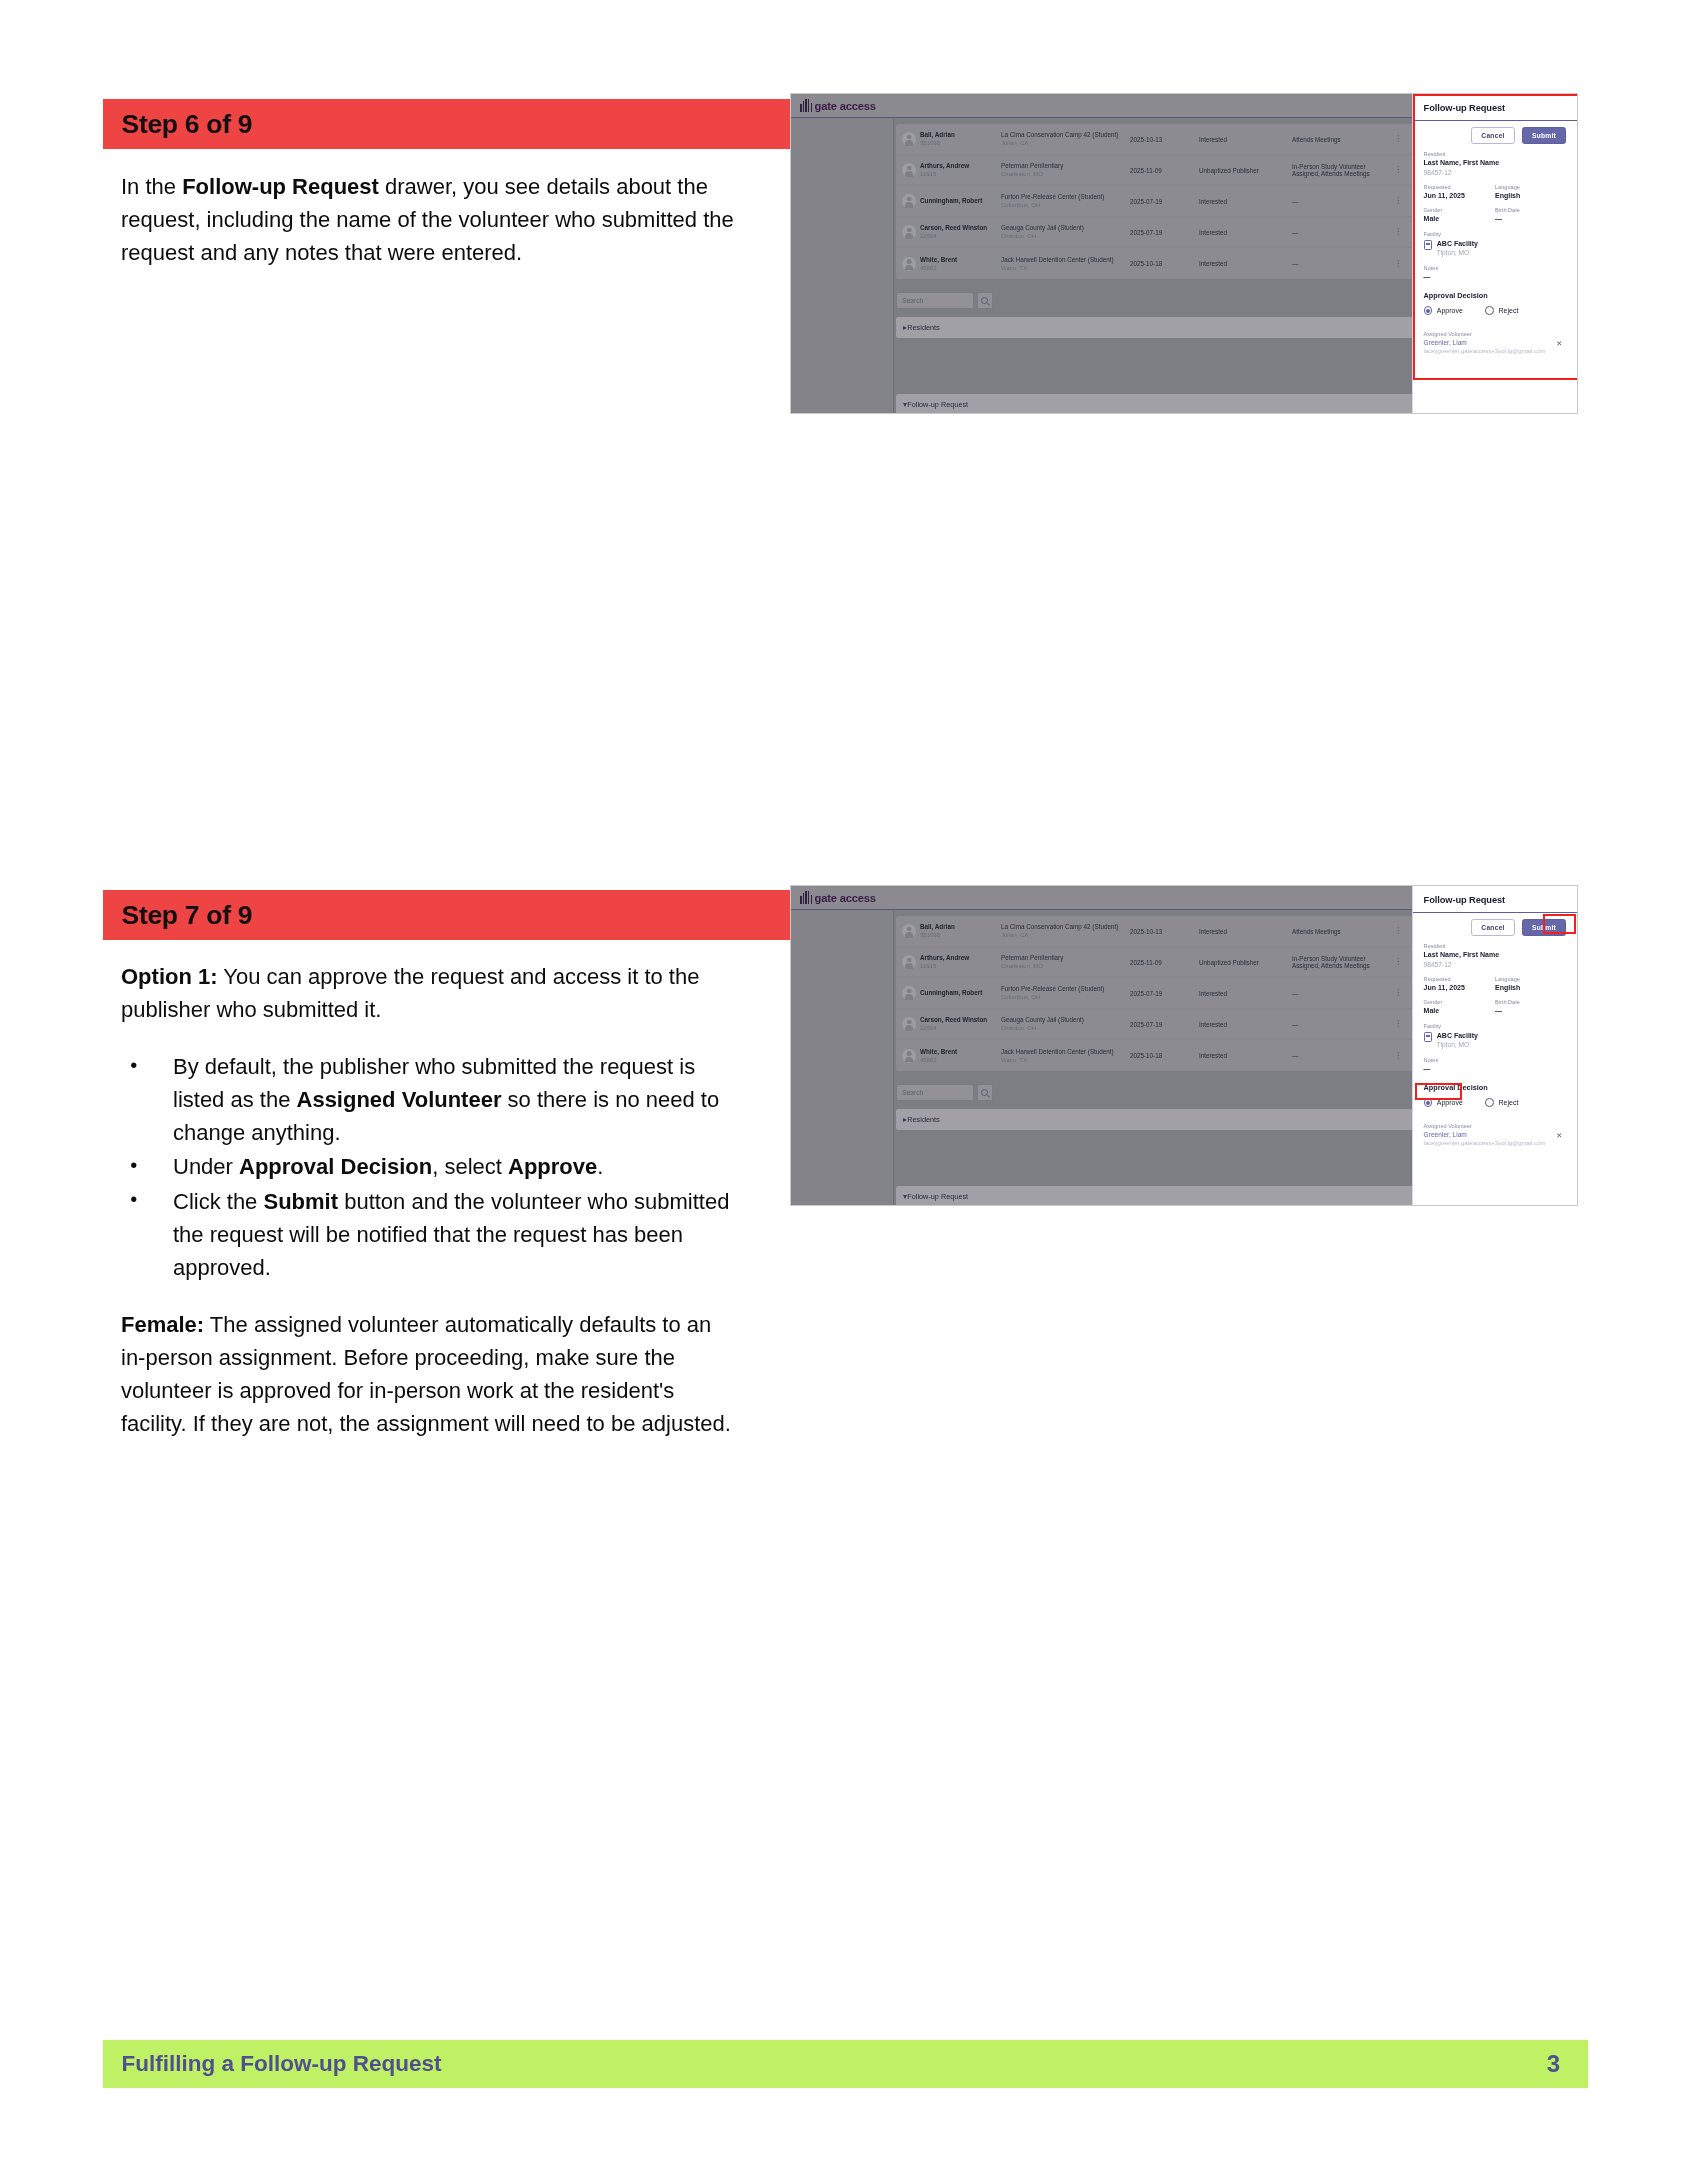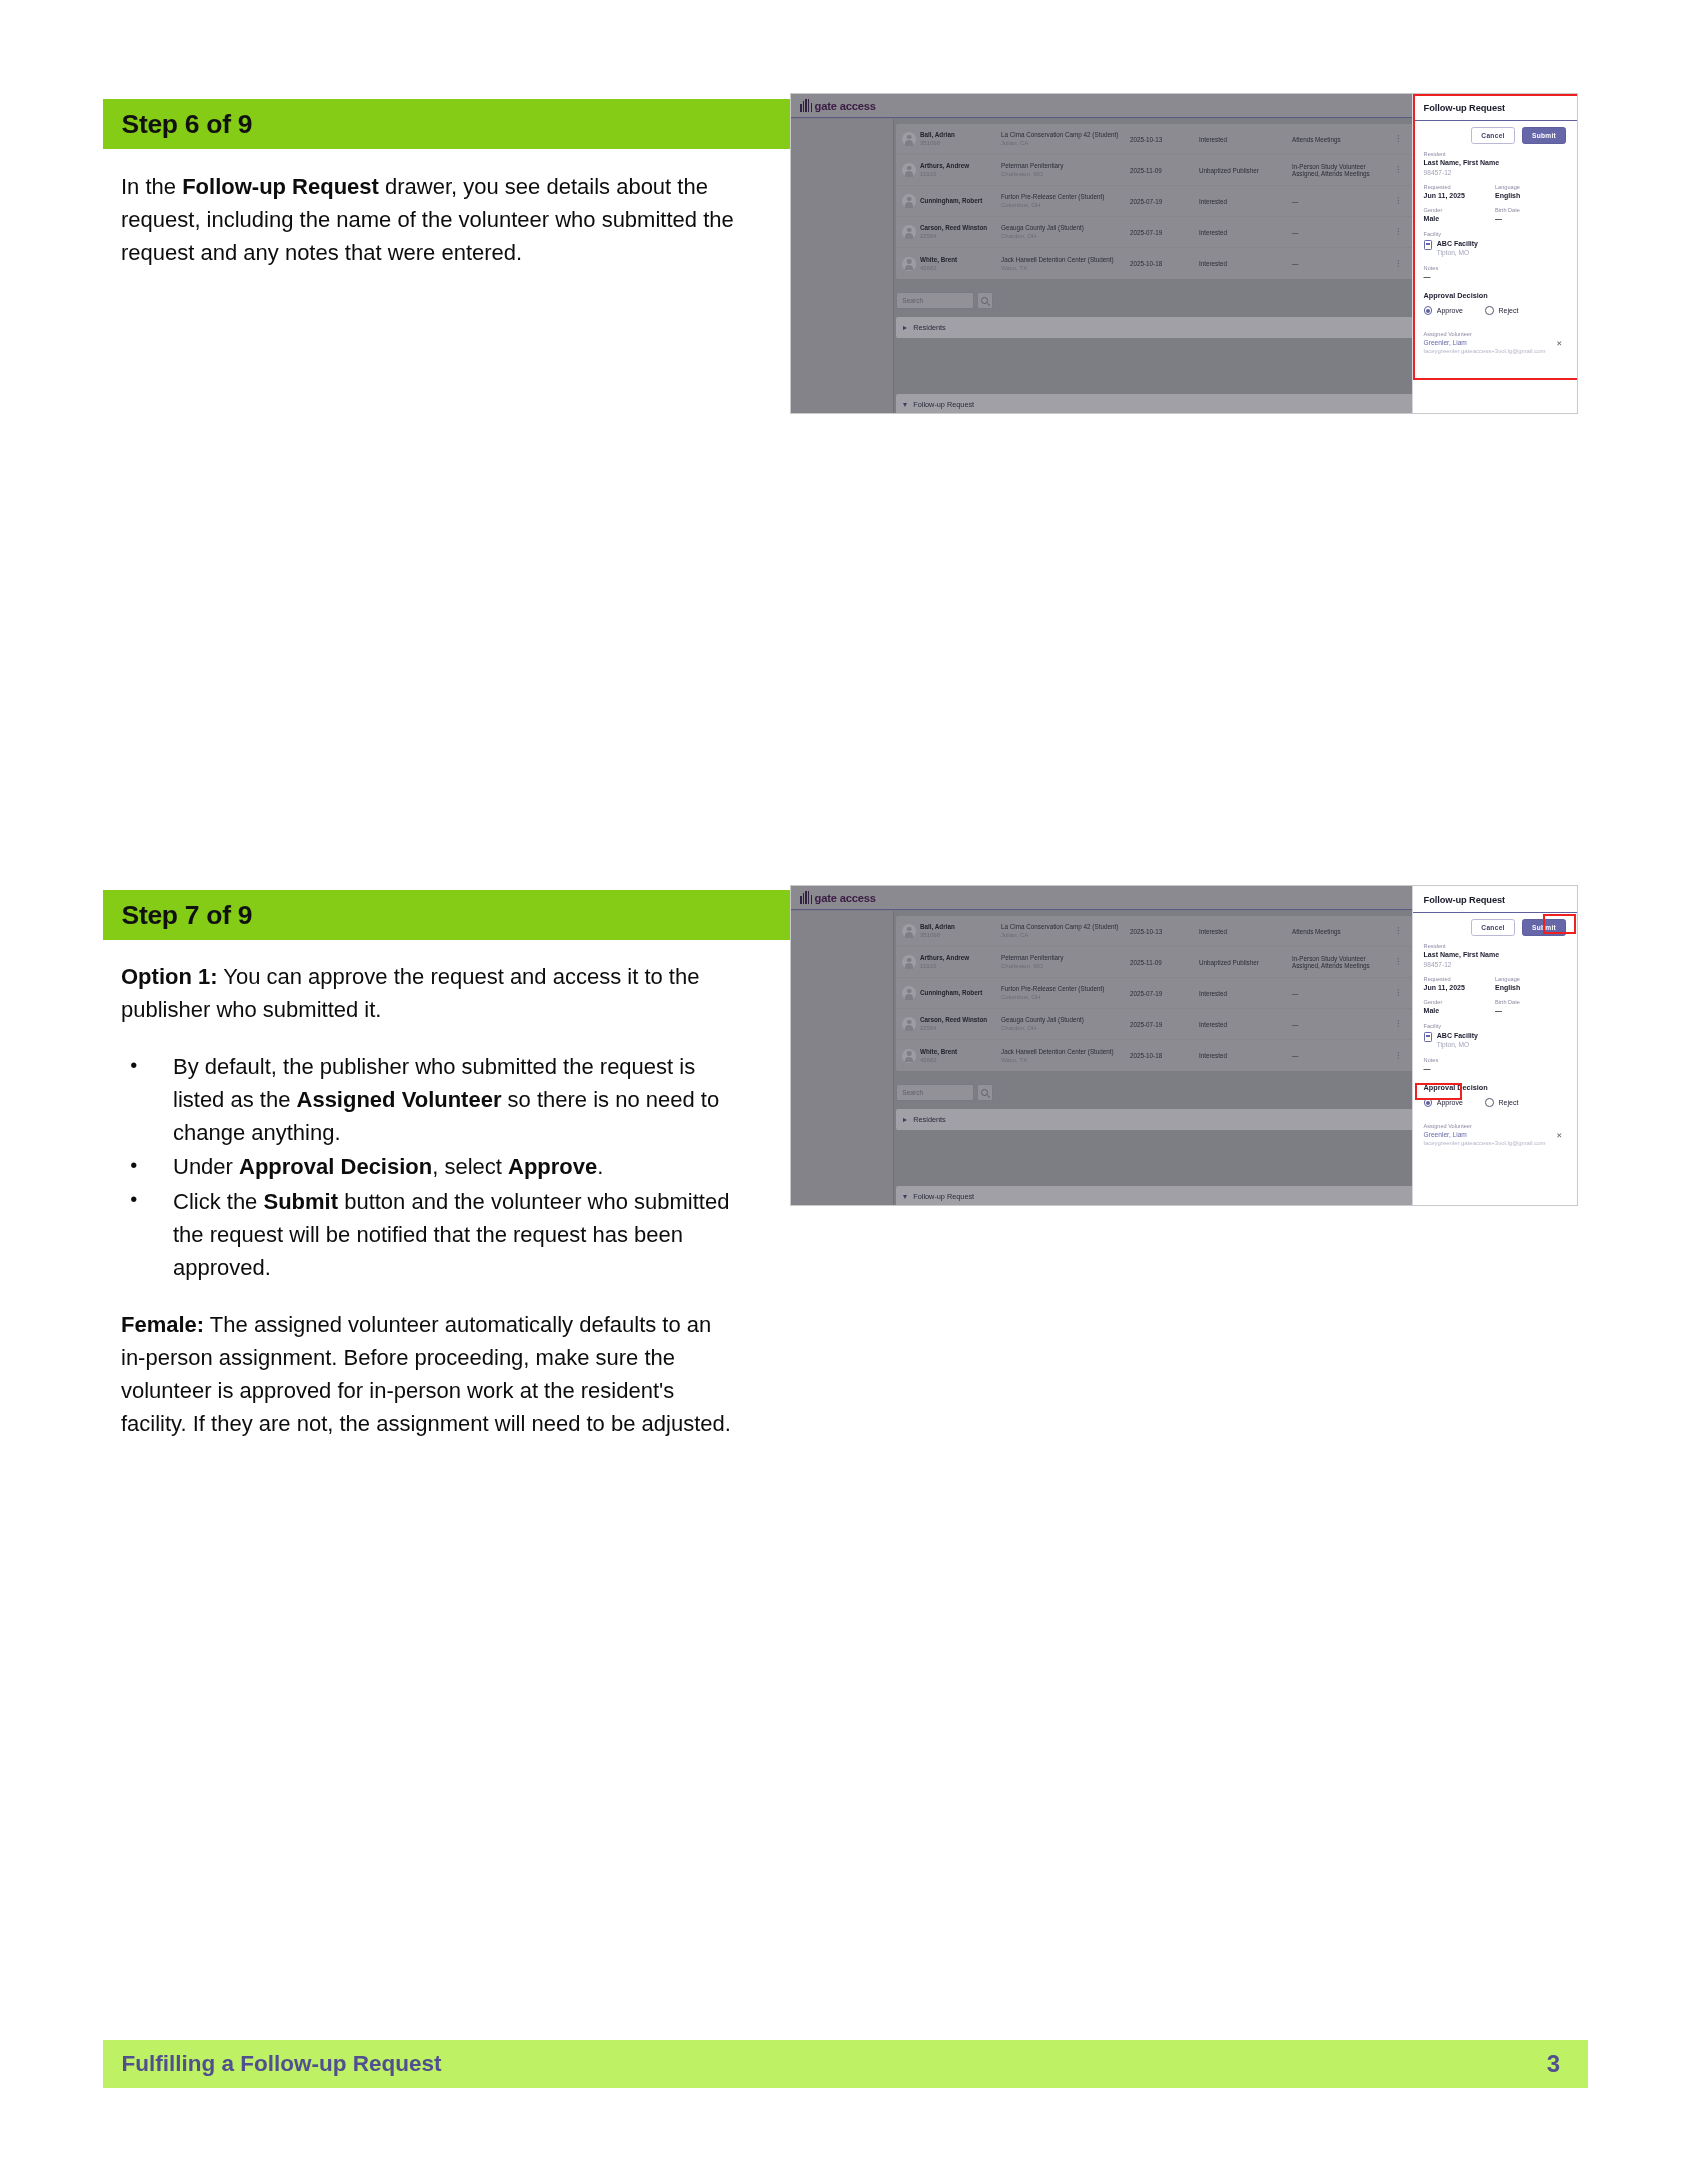--- a/index.html
+++ b/index.html
@@ -8,21 +8,21 @@
     background: #ffffff;
     font-family: "Liberation Sans", sans-serif;
     overflow: hidden;
   }
   .page { position: relative; width: 1687px; height: 2183px; background:#fff; }
 
   
   .step-bar {
     position: absolute;
     left: 103px; width: 694px; height: 50px;
-    background: #84cc16;
+    background: #ef4444;
     display: flex; align-items: center;
   }
   .step-bar-title {
     font-size: 26.5px; font-weight: 700; color: #111111;
     padding-left: 18.5px; letter-spacing: -0.3px;
     font-family: "Liberation Sans", sans-serif;
   }
 
   
   .copy {
@@ -141,21 +141,21 @@
     border: 0.7px solid #7a7a84; border-radius:2px; background:#919197;
     display:flex; align-items:center; justify-content:center;
   }
   .mag { width:7.3px; height:7.3px; border:0.9px solid #5e5e6c; border-radius:50%; position:relative; }
   .mag::after { content:""; position:absolute; right:-2.6px; bottom:-2px; width:3.3px; height:0.9px; background:#5e5e6c; transform:rotate(45deg); }
 
   
   .acc {
     position:absolute; left:0; width:518px; height:21px;
     background:#a0a0a6; border-radius:2px;
-    display:flex; align-items:center; gap:6px; padding-left:7.3px;
+    display:flex; align-items:center; gap:0; padding-left:7.3px;
     font-size:7.3px; color:#2a2a3c; font-weight:500;
   }
   .tri-right { width:0;height:0;border-left:4px solid #3b3b63;border-top:2.6px solid transparent;border-bottom:2.6px solid transparent; }
   .tri-down  { width:0;height:0;border-top:4px solid #3b3b63;border-left:2.6px solid transparent;border-right:2.6px solid transparent; }
 
   .acc-res { top: 198px; }
   .acc-fu  { top: 275px; }
 
   
   .futable { position:absolute; left:0; top:296px; width:518px; background:#909096; }

